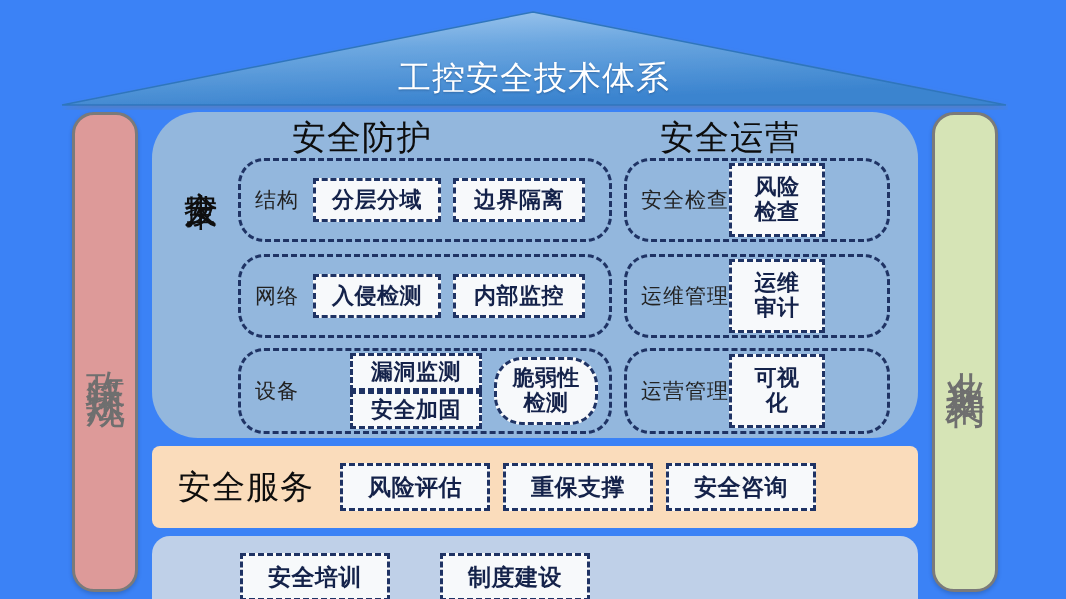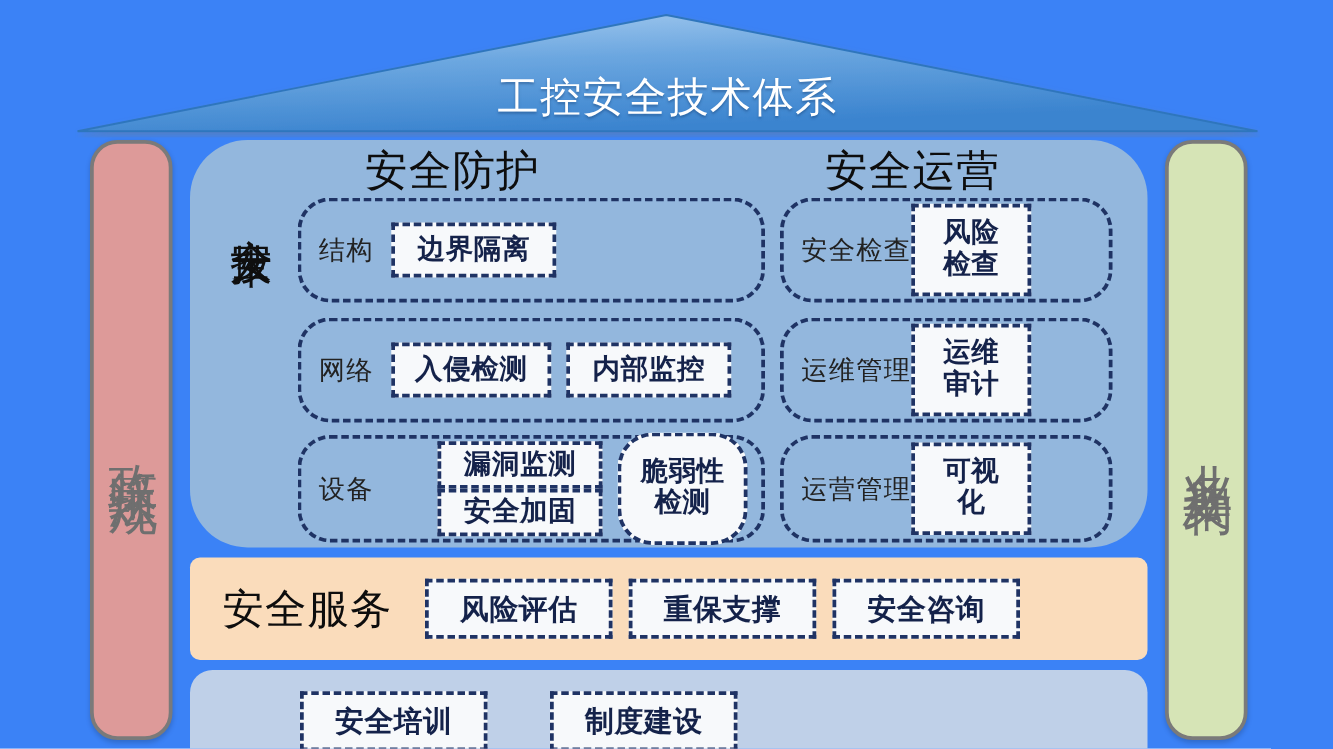--- a/index.html
+++ b/index.html
@@ -180,21 +180,21 @@
     justify-content: flex-start;
     width: 100%;
     padding-right: 12px;
     box-sizing: border-box;
   }
 
   .chip-w1 { width: 128px; height: 44px; }
   .chip-w2 { width: 132px; height: 44px; }
   .chip-tall { width: 96px; height: 74px; }
   .chip-stacked { width: 132px; height: 38px; }
-  .chip-two-line { width: 104px; height: 90px; border-radius: 28px; }
+  .chip-two-line { width: 104px; height: 68px; border-radius: 28px; }
 
   
   #band-service {
     position: absolute;
     left: 152px;
     top: 446px;
     width: 766px;
     height: 82px;
     background: #fadcbb;
     border-radius: 8px;
@@ -280,20 +280,21 @@
 
   <div id="tech-vertical-label">安全技术</div>
 
   <div id="heading-protect" class="col-heading">安全防护</div>
   <div id="heading-operate" class="col-heading">安全运营</div>
 
   <div id="gb-struct" class="group-box">
     <div class="gb-inner">
       <span class="group-label">结构</span>
       <div class="chips">
+        <div class="chip chip-w1">分层分域</div>
         <div class="chip chip-w2">边界隔离</div>
       </div>
     </div>
   </div>
 
   <div id="gb-network" class="group-box">
     <div class="gb-inner">
       <span class="group-label">网络</span>
       <div class="chips">
         <div class="chip chip-w1">入侵检测</div>

